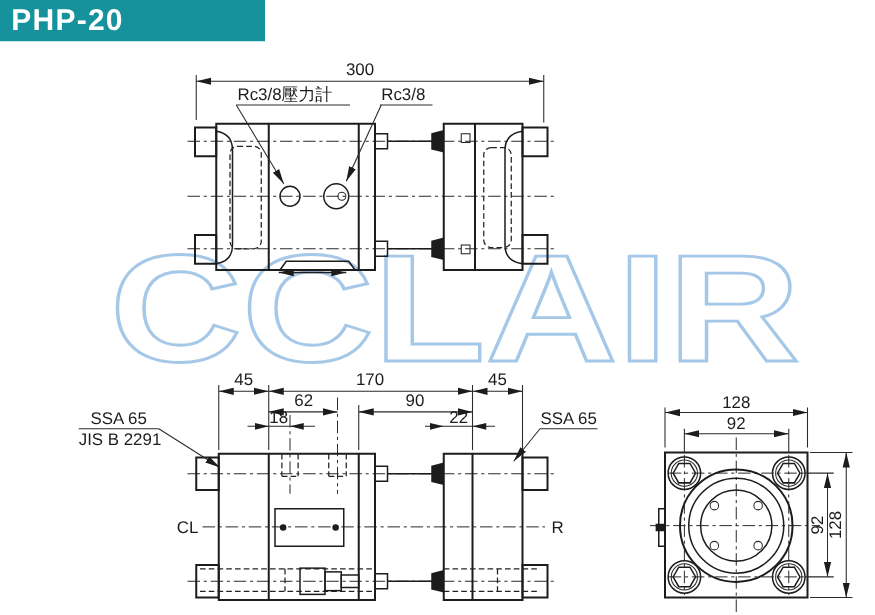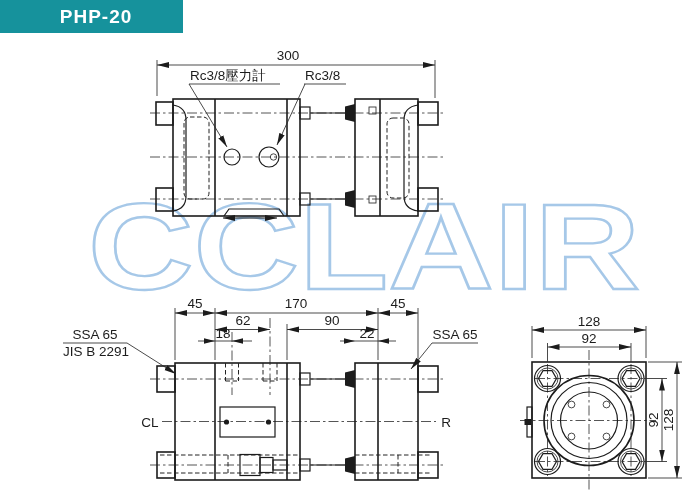--- a/index.html
+++ b/index.html
@@ -1,22 +1,22 @@
 <!DOCTYPE html>
 <html><head>
 <meta charset="utf-8">
 <style>
   html,body{margin:0;padding:0;background:#ffffff;}
   #stage{position:relative;width:700px;height:492px;background:#ffffff;overflow:hidden;
          font-family:"Liberation Sans",sans-serif;}
   #drawing{position:absolute;left:0;top:0;}
-  #model-badge{position:absolute;left:0;top:0;width:183px;height:33px;background:#16929c;
-               color:#ffffff;font-weight:bold;font-size:19px;line-height:33px;
+  #model-badge{position:absolute;left:0;top:0;width:212px;height:33px;background:#16929c;
+               color:#ffffff;font-weight:bold;font-size:24px;line-height:33px;
                padding-left:9px;letter-spacing:1px;box-sizing:border-box;
-               font-family:"Liberation Sans",sans-serif;text-align:center;}
+               font-family:"Liberation Sans",sans-serif;}
   
   .ol   {stroke:#1c1c1c;stroke-width:1.6;fill:none;stroke-linejoin:miter;}
   .med  {stroke:#1c1c1c;stroke-width:1.2;fill:none;}
   .thin {stroke:#2a2a2a;stroke-width:0.85;fill:none;}
   .dim  {stroke:#2a2a2a;stroke-width:0.85;fill:none;}
   .cl   {stroke:#2a2a2a;stroke-width:0.8;fill:none;stroke-dasharray:10 3 2.5 3;}
   .hid  {stroke:#232323;stroke-width:1;fill:none;stroke-dasharray:4.5 2.5;}
   .blk  {fill:#1c1c1c;stroke:none;}
   text.t{font-family:"Liberation Sans",sans-serif;font-size:13.5px;fill:#1c1c1c;}
   text.tm{font-family:"Liberation Sans",sans-serif;font-size:13.5px;fill:#1c1c1c;text-anchor:middle;}

